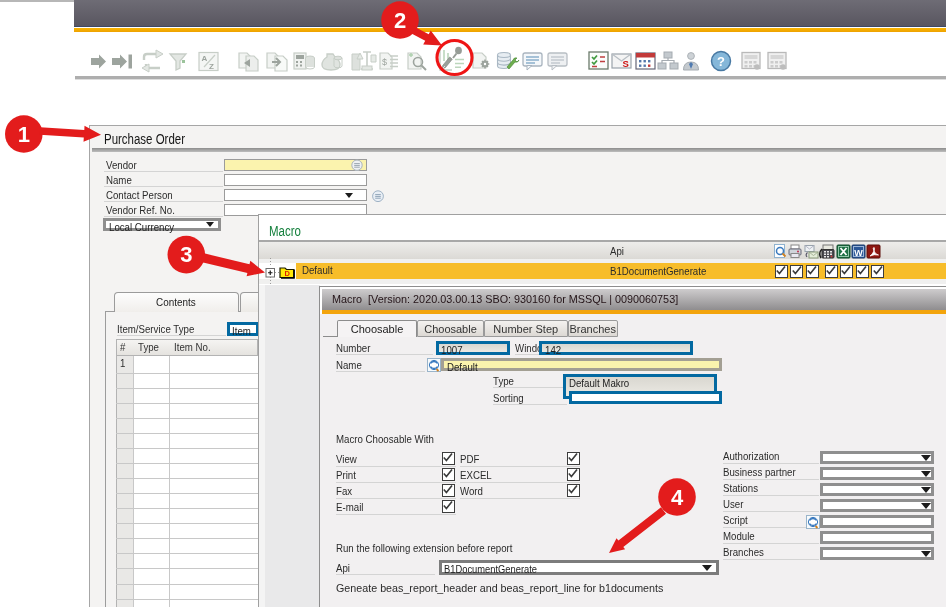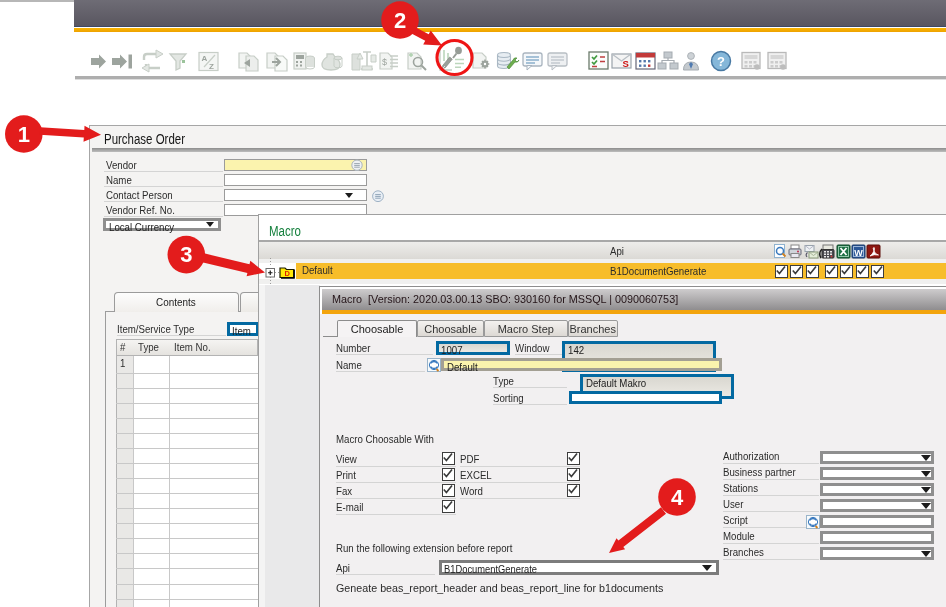--- a/index.html
+++ b/index.html
@@ -320,40 +320,40 @@
     </svg>
   </div>
 
 <div class="a" style="left:318.5px;top:286px;width:627.5px;height:326px;background:#fff;border:1.5px solid #8e8e8e;border-right:none;border-bottom:none;z-index:30"></div>
 <div class="a" style="left:320px;top:313.5px;width:626px;height:293.5px;background:#f2f0f1;z-index:30"></div>
 <div class="a" style="left:321.5px;top:289px;width:624.5px;height:20.5px;background:linear-gradient(#cecccd,#8f8d8f);font-size:11.5px;line-height:20.5px;color:#241418;padding-left:10.5px;z-index:30"><span class="tx" style="transform:scaleX(0.94)">Macro&nbsp; [Version: 2020.03.00.13 SBO: 930160 for MSSQL | 0090060753]</span></div>
 <div class="a" style="left:321.5px;top:309.5px;width:624.5px;height:4.5px;background:#f3a40c;z-index:30"></div>
 <div class="a" style="left:322.5px;top:336px;width:15px;height:1px;background:#8c8c8c;z-index:30"></div>
 <div class="a" style="left:337px;top:319.5px;width:80px;height:17.5px;background:#f5f3f4;border:1px solid #8c8c8c;border-bottom:none;border-radius:2px 2px 0 0;font-size:11px;text-align:center;line-height:17px;color:#222;z-index:31">Choosable</div>
 <div class="a" style="left:417px;top:319.5px;width:67px;height:17.5px;background:linear-gradient(#f3f1ef,#ddd9d4);border:1px solid #9a9a9a;border-radius:2px 2px 0 0;font-size:11px;text-align:center;line-height:17px;color:#333;z-index:30">Choosable</div>
-<div class="a" style="left:484px;top:319.5px;width:83.5px;height:17.5px;background:linear-gradient(#f3f1ef,#ddd9d4);border:1px solid #9a9a9a;border-radius:2px 2px 0 0;font-size:11px;text-align:center;line-height:17px;color:#333;z-index:30">Macro Step</div>
+<div class="a" style="left:484px;top:319.5px;width:83.5px;height:17.5px;background:linear-gradient(#f3f1ef,#ddd9d4);border:1px solid #9a9a9a;border-radius:2px 2px 0 0;font-size:11px;text-align:center;line-height:17px;color:#333;z-index:30">Number Step</div>
 <div class="a" style="left:567.5px;top:319.5px;width:50.5px;height:17.5px;background:linear-gradient(#f3f1ef,#ddd9d4);border:1px solid #9a9a9a;border-radius:2px 2px 0 0;font-size:11px;text-align:center;line-height:17px;color:#333;z-index:30">Branches</div>
 <div class="lb" style="left:336px;top:343px;z-index:30">Number</div>
 <div class="ul" style="left:336px;top:354.4px;width:97px;z-index:30"></div>
 <div class="fld gfld" style="left:435.5px;top:341px;width:74.5px;height:13.5px;z-index:30"><span class="tx">1007</span></div>
 <div class="lb" style="left:514.5px;top:343px;z-index:30">Window</div>
 <div class="ul" style="left:514.5px;top:354.4px;width:52px;z-index:30"></div>
-<div class="fld gfld" style="left:562px;top:341px;width:153.5px;height:31px;z-index:30"><span class="tx">142</span></div>
+<div class="fld gfld" style="left:539px;top:341px;width:153.5px;height:14px;z-index:30"><span class="tx">142</span></div>
 <div class="lb" style="left:336px;top:359.5px;z-index:30">Name</div>
 <div class="ul" style="left:336px;top:371px;width:89px;z-index:30"></div>
 <div class="fld yfld" style="left:441px;top:357.5px;width:281px;height:13.5px;border-color:#a39f93;z-index:30"><span class="tx">Default</span></div>
 <svg class="a" style="left:426.5px;top:357.5px;z-index:32" width="14" height="14" viewBox="0 0 14 14">
     <rect x="0.5" y="0.5" width="13" height="13" fill="#f7fafc" stroke="#9ab4ca"></rect>
     <circle cx="7" cy="7" r="4.6" fill="#fff" stroke="#3a7abf" stroke-width="1"></circle>
     <path d="M3.5 5.5 a4 4 0 0 1 7 0 M10.5 8.5 a4 4 0 0 1 -7 0" fill="none" stroke="#3a7abf" stroke-width="1.4"></path>
     <path d="M9.5 11 l2 2" stroke="#d08020" stroke-width="1.8"></path>
   </svg>
 <div class="lb" style="left:492.5px;top:376px;z-index:30">Type</div>
 <div class="ul" style="left:492.5px;top:387.4px;width:74px;z-index:30"></div>
-<div class="fld gfld" style="left:580px;top:374px;width:153.5px;height:25px;z-index:30"><span class="tx">Default Makro</span></div>
+<div class="fld gfld" style="left:563px;top:374px;width:153.5px;height:25px;z-index:30"><span class="tx">Default Makro</span></div>
 <div class="lb" style="left:492.5px;top:392.5px;z-index:30">Sorting</div>
 <div class="ul" style="left:492.5px;top:403.9px;width:74px;z-index:30"></div>
 <div class="fld" style="left:568.5px;top:390.5px;width:153.5px;height:13.5px;z-index:30"></div>
 <div class="lb" style="left:336px;top:434px;z-index:30">Macro Choosable With</div>
 <div class="lb" style="left:335.5px;top:454.3px;z-index:30">View</div>
 <div class="ul" style="left:335.5px;top:465.9px;width:120px;z-index:30"></div>
 <div class="cb" style="left:441.5px;top:452px;z-index:31">
     <svg width="11" height="11" viewBox="0 0 11 11">
       <path d="M1.8 5.6 L4.4 8.6 L10 1.4" fill="none" stroke="#3a3a3a" stroke-width="1.6"></path>
     </svg>

